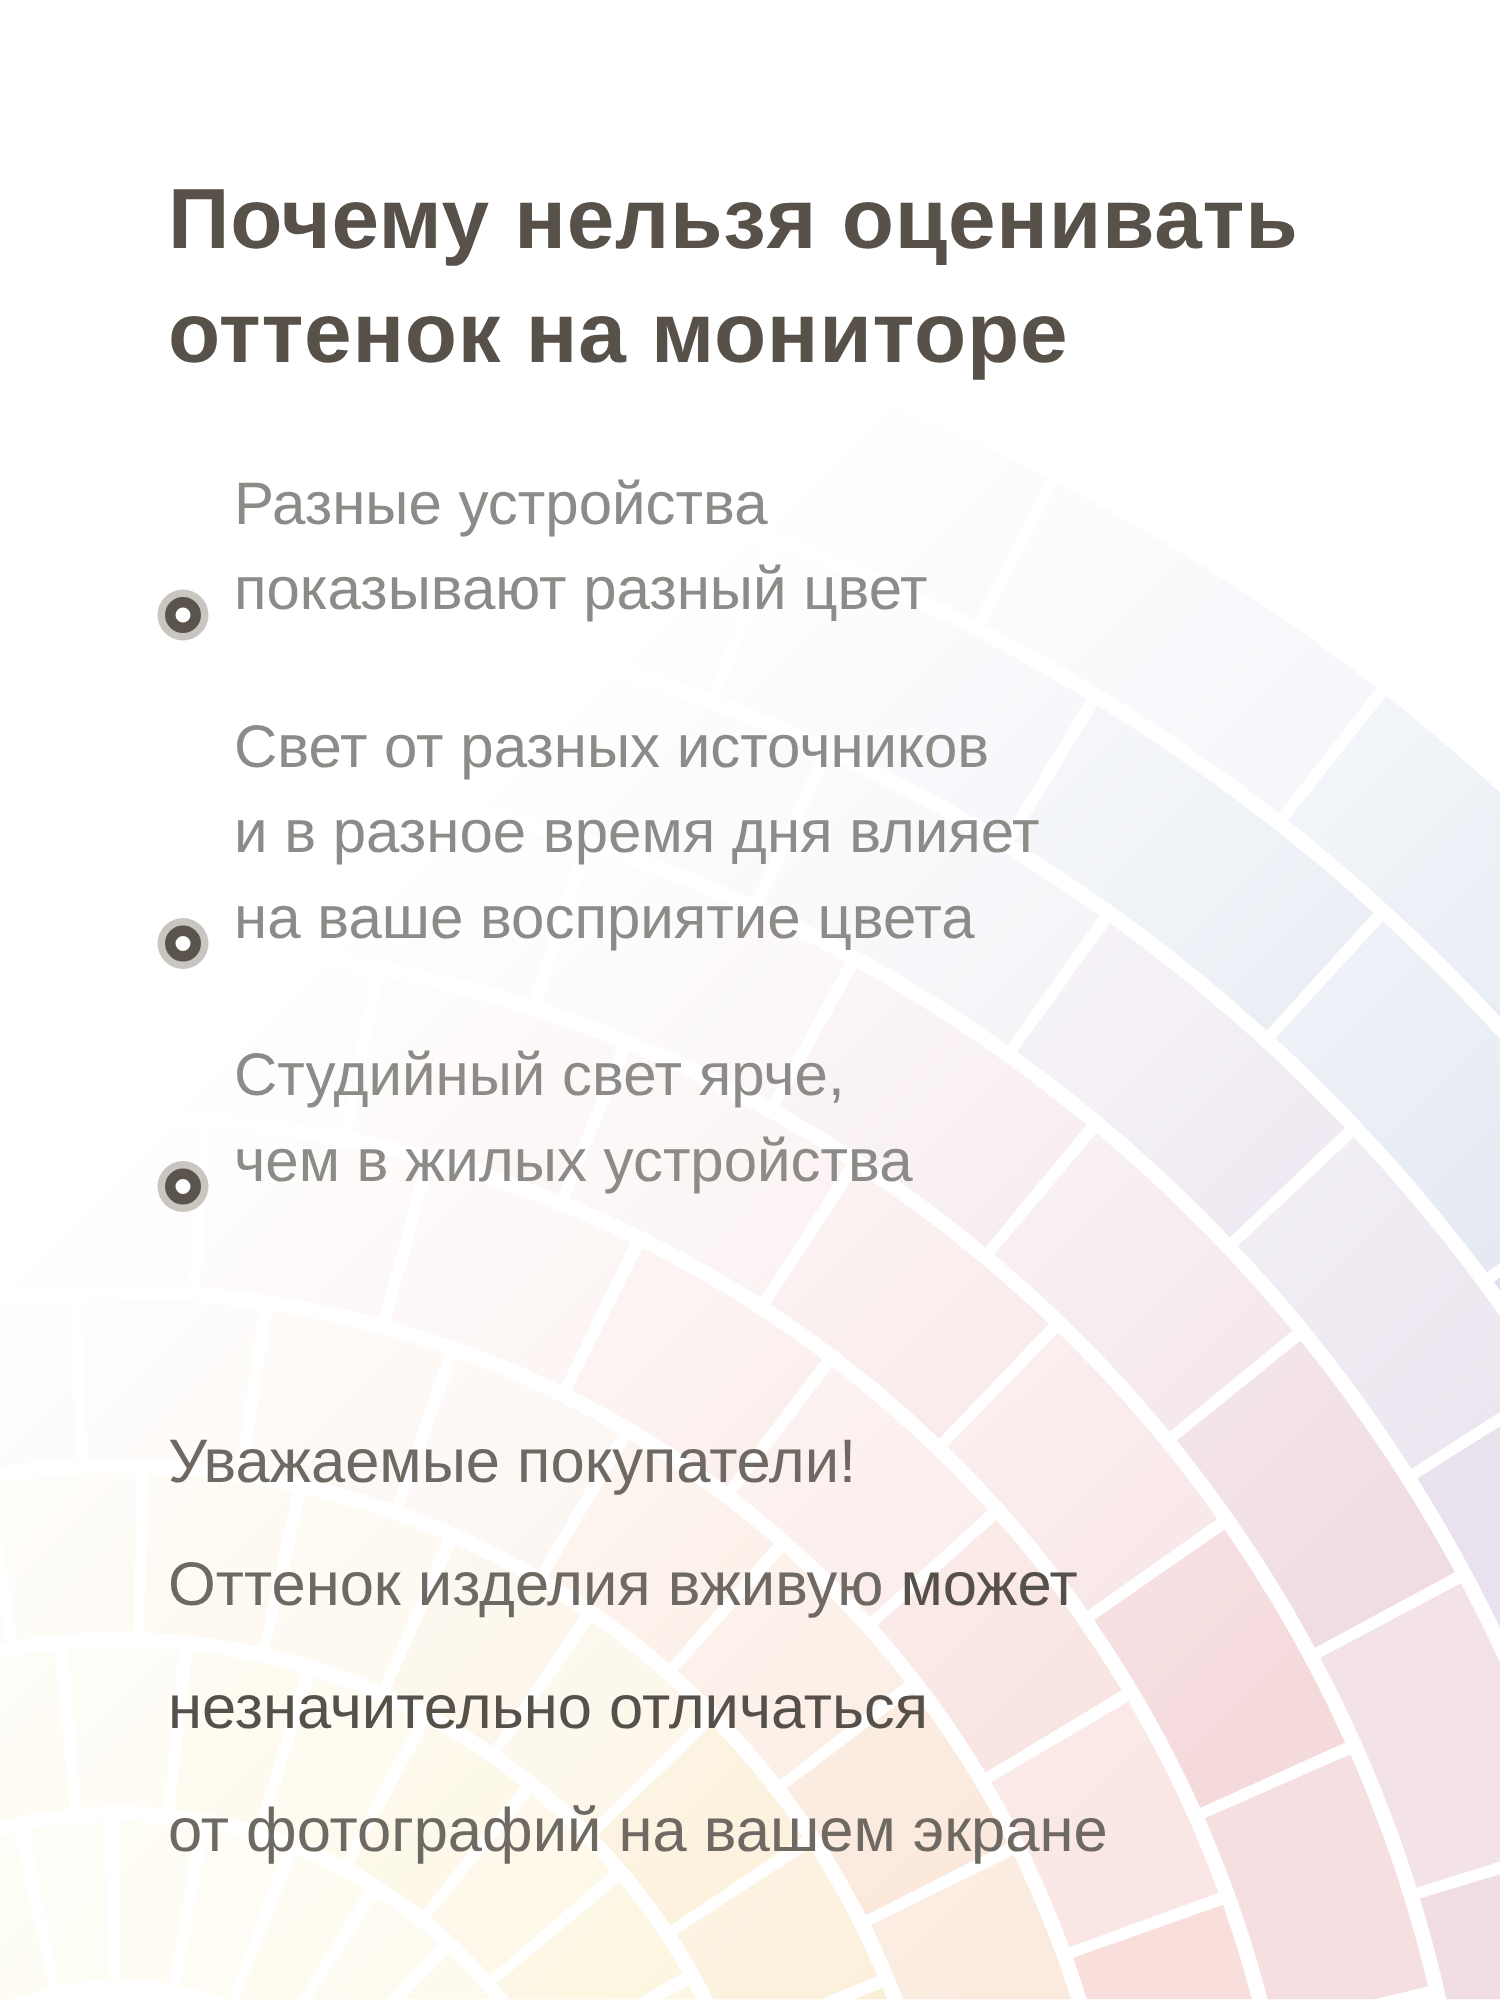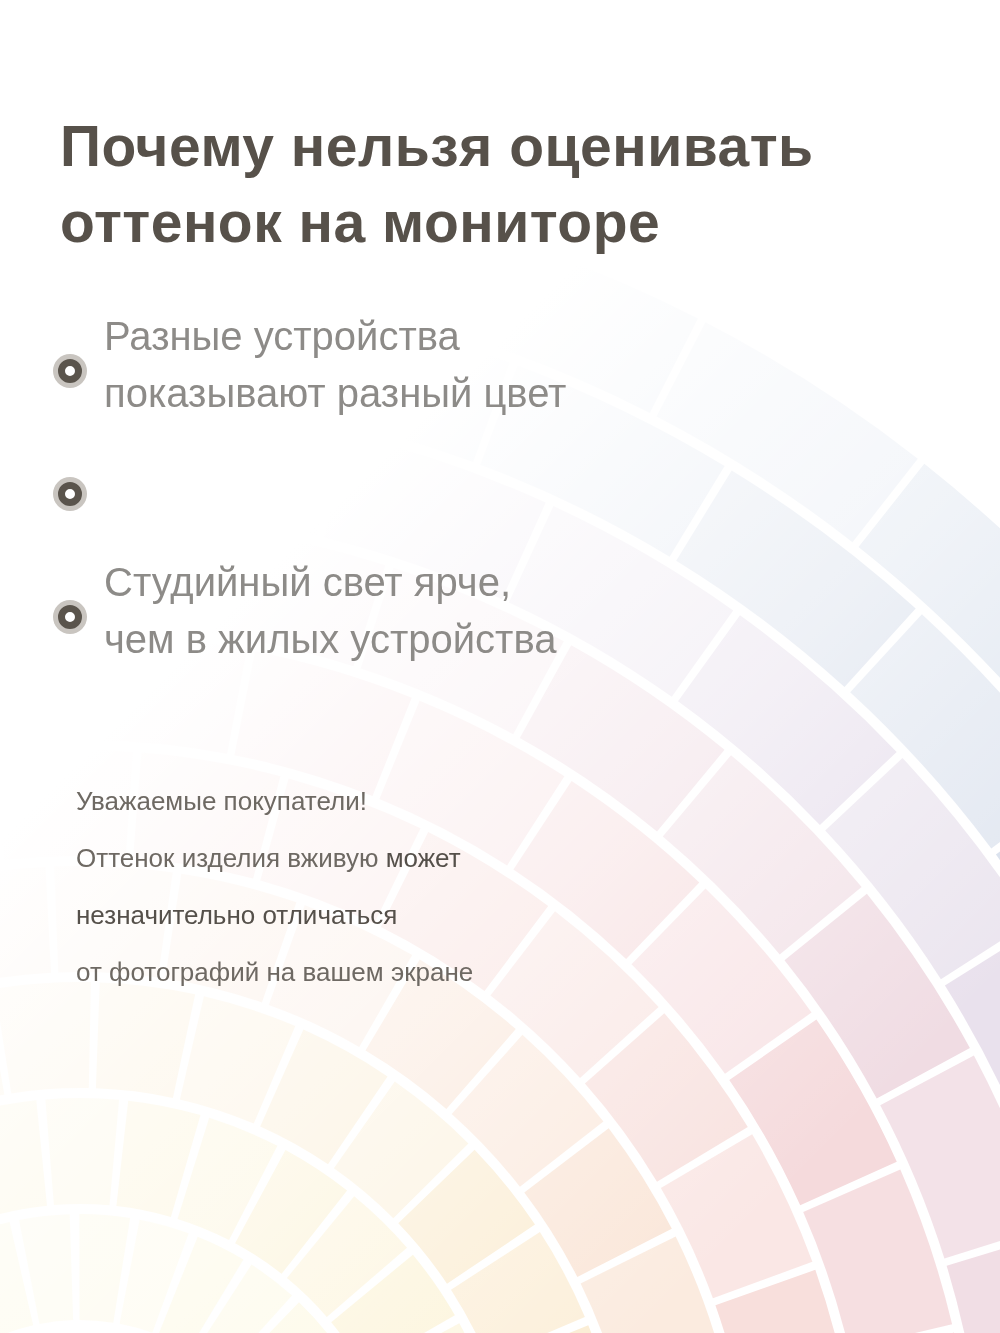--- a/index.html
+++ b/index.html
@@ -24,42 +24,42 @@
     background: linear-gradient(135deg,
       #ffffff 0%,
       #ffffff 36%,
       rgba(255,255,255,0.55) 62%,
       rgba(255,255,255,0) 85%);
   }
 
   .content {
     position: absolute;
     inset: 0;
-    padding: 108px 50px 0 60px;
+    padding: 108px 50px 0 112px;
   }
 
   .title {
     margin: 0;
     font-size: 57px;
     line-height: 76px;
     font-weight: 700;
     letter-spacing: 0.5px;
     color: var(--title-color, #57514a);
     white-space: pre-line;
   }
 
   .reasons {
     list-style: none;
     margin: 48px 0 0 0;
     padding: 0;
   }
 
   .reasons li {
     display: flex;
-    align-items: center;
+    align-items: flex-end;
     margin: 0 0 48px 0;
   }
 
   .bullet-icon {
     flex: none;
     width: 10px;
     height: 10px;
     margin: 12px 22px 0 -2px;
     border: 7px solid var(--icon-ring, #5a544c);
     border-radius: 50%;
@@ -68,23 +68,23 @@
   }
 
   .reason-text {
     font-size: 40px;
     line-height: 57px;
     color: var(--bullet-text, #8d8b88);
     white-space: pre-line;
   }
 
   .notice {
-    margin: 32px 0 0 16px;
-    font-size: 26px;
-    line-height: 57px;
+    margin: 32px 0 0 0;
+    font-size: 41px;
+    line-height: 82px;
     color: var(--notice-text, #6e6963);
     white-space: pre-line;
   }
 
   .notice b {
     font-weight: 400;
     color: var(--notice-bold, #55504a);
   }
 </style>
 </head>
@@ -204,20 +204,23 @@
 оттенок на мониторе</h1>
 
     <ul class="reasons">
       <li>
         <span class="bullet-icon"></span>
         <span class="reason-text">Разные устройства
 показывают разный цвет</span>
       </li>
       <li>
         <span class="bullet-icon"></span>
+        <span class="reason-text">Свет от разных источников
+и в разное время дня влияет
+на ваше восприятие цвета</span>
       </li>
       <li>
         <span class="bullet-icon"></span>
         <span class="reason-text">Студийный свет ярче,
 чем в жилых устройства</span>
       </li>
     </ul>
 
     <p class="notice">
       <span>Уважаемые покупатели!

